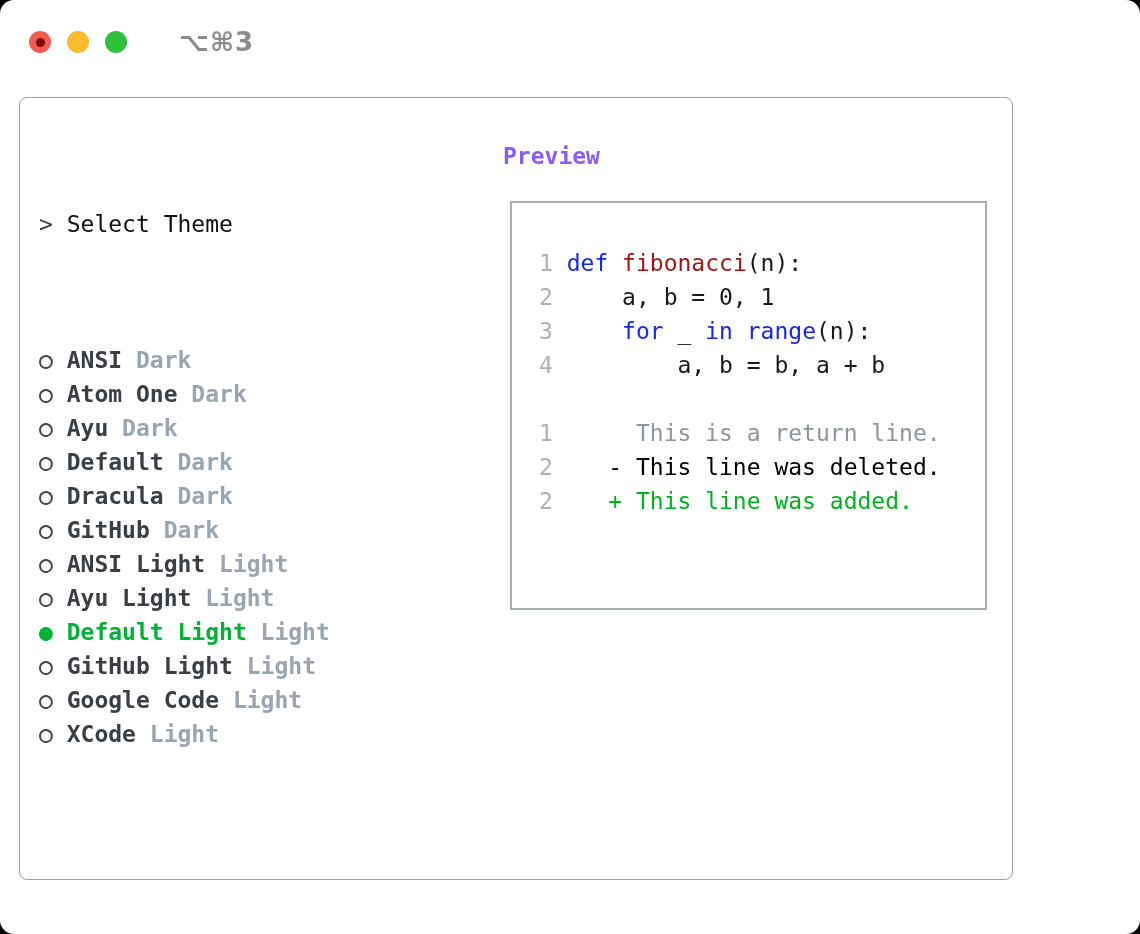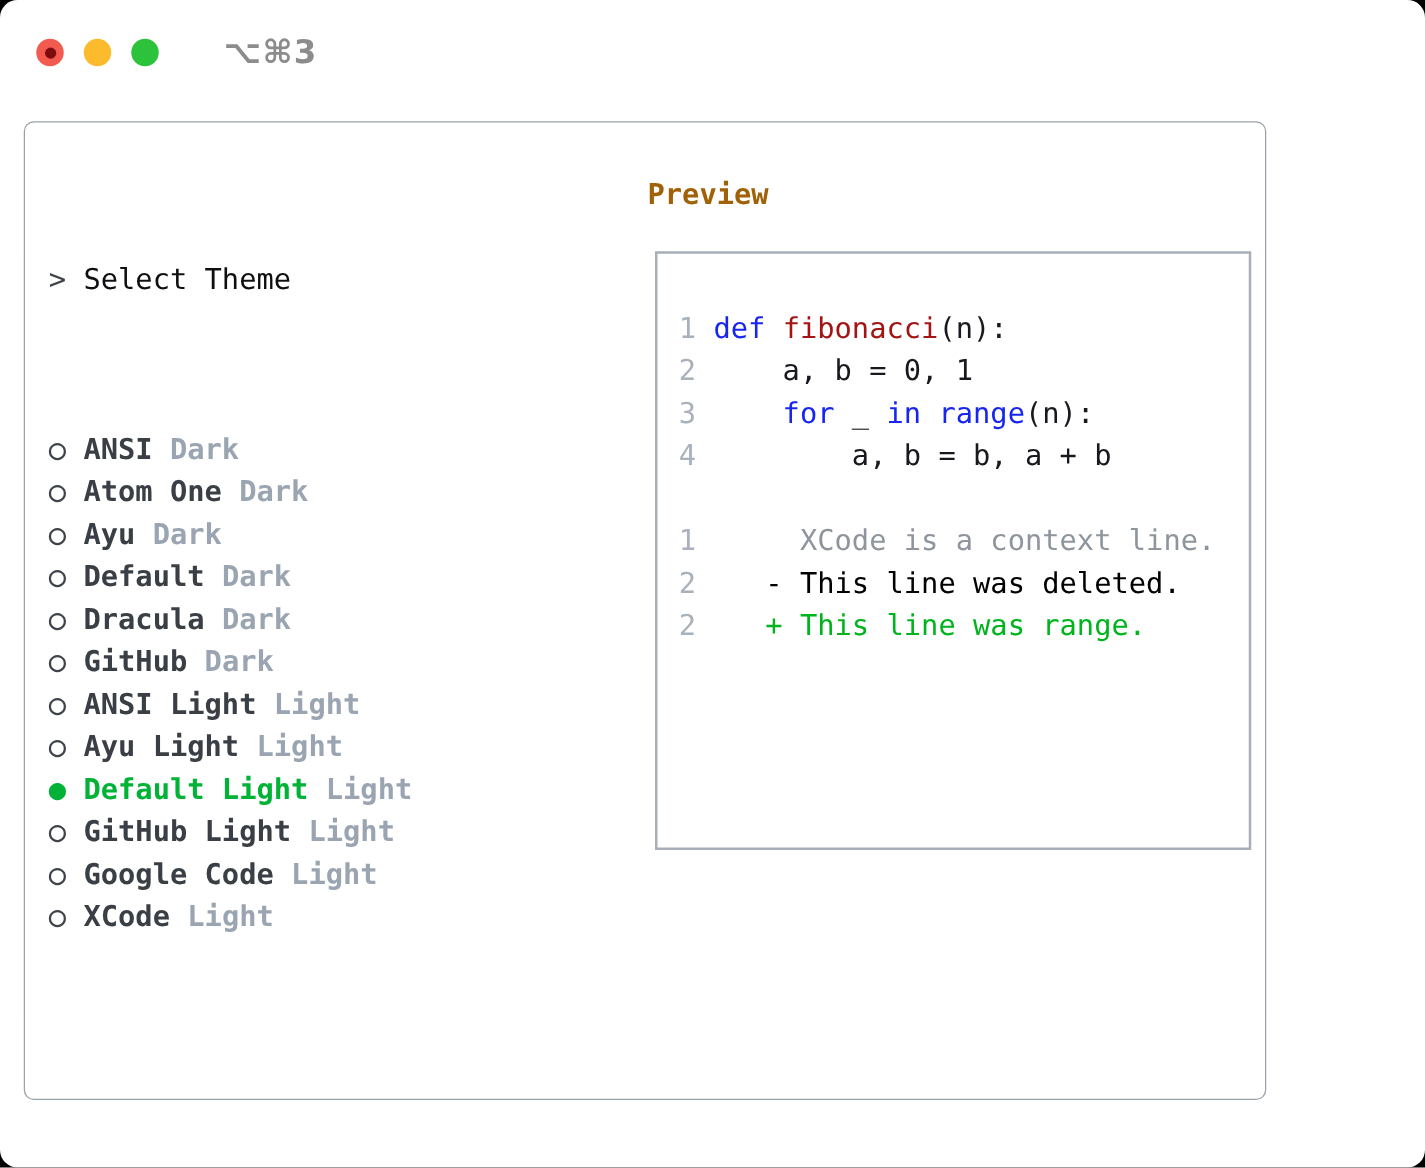--- a/index.html
+++ b/index.html
@@ -28,24 +28,24 @@
   }
   .panel, .panel *{font-size:23px;line-height:34px;}
   .left-col{position:absolute;left:19px;top:41px;white-space:pre;}
   .row{white-space:pre;color:#3a3f46;font-weight:bold;}
   .row .marker{color:#3f444b;}
   .row.selected, .row.selected .marker{color:#00b336;}
   .section-title{font-weight:normal;color:#0e0f11;}
   .tag{color:#9aa5b1;}
   .apply-block{margin-top:34px;}
   
-  .preview-title{position:absolute;left:498px;top:41px;font-weight:bold;color:#a16207;}
+  .preview-title{position:absolute;left:483px;top:41px;font-weight:bold;color:#8b5cf6;}
   .preview-box{
-    position:absolute;left:504px;top:103px;width:477px;height:479px;box-sizing:border-box;
-    border:2px solid #a7aeb8;background:#fff;padding:43px 0 0 17px;overflow:hidden;
+    position:absolute;left:490px;top:103px;width:477px;height:409px;box-sizing:border-box;
+    border:2px solid #a7aeb8;background:#fff;padding:43px 0 0 27px;overflow:hidden;
   }
   .code-line,.diff-line{white-space:pre;}
   .lineno{color:#a9b2bc;}
   .tok-plain{color:#17191e;}
   .tok-keyword{color:#1726ee;}
   .tok-function{color:#a31515;}
   .diff-context{color:#8e959d;}
   .diff-deleted{color:#000000;}
   .diff-added{color:#00b41e;}
   .diff-block{margin-top:34px;}
@@ -82,20 +82,20 @@
     <div class="preview-title">Preview</div>
 
     <div class="preview-box">
       <div id="code-block">
           <div class="code-line"><span class="lineno">1 </span><span class="tok-keyword">def</span><span class="tok-plain"> </span><span class="tok-function">fibonacci</span><span class="tok-plain">(n):</span></div>
           <div class="code-line"><span class="lineno">2 </span><span class="tok-plain">    a, b = 0, 1</span></div>
           <div class="code-line"><span class="lineno">3 </span><span class="tok-plain">    </span><span class="tok-keyword">for</span><span class="tok-plain"> _ </span><span class="tok-keyword">in</span><span class="tok-plain"> </span><span class="tok-keyword">range</span><span class="tok-plain">(n):</span></div>
           <div class="code-line"><span class="lineno">4 </span><span class="tok-plain">        a, b = b, a + b</span></div>
         </div>
       <div id="diff-block" class="diff-block">
-          <div class="diff-line"><span class="lineno">1 </span><span class="diff-context">     XCode is a context line.</span></div>
+          <div class="diff-line"><span class="lineno">1 </span><span class="diff-context">     This is a return line.</span></div>
           <div class="diff-line"><span class="lineno">2 </span><span class="diff-deleted">   - This line was deleted.</span></div>
-          <div class="diff-line"><span class="lineno">2 </span><span class="diff-added">   + This line was range.</span></div>
+          <div class="diff-line"><span class="lineno">2 </span><span class="diff-added">   + This line was added.</span></div>
         </div>
     </div>
 
   </div>
 </div>
 
 </body></html>

